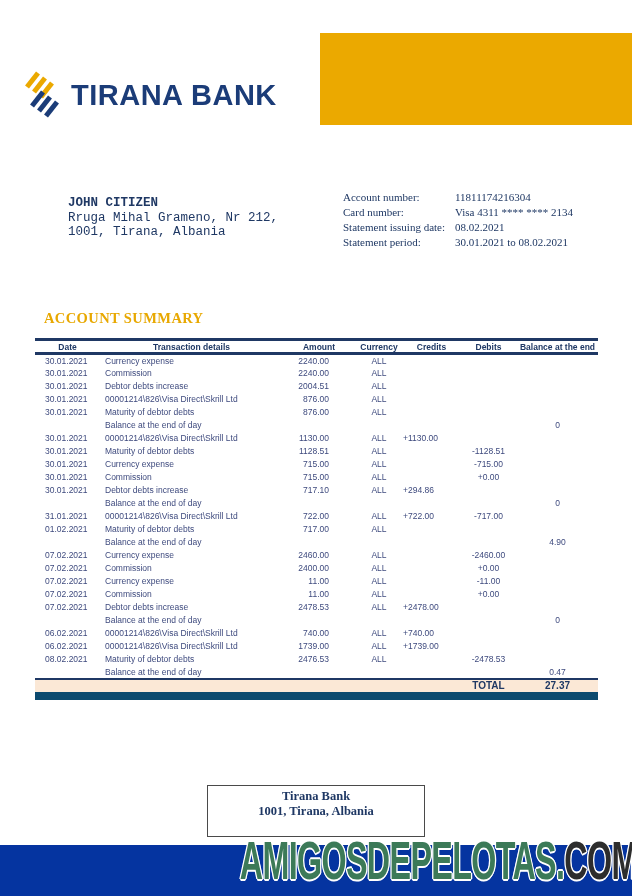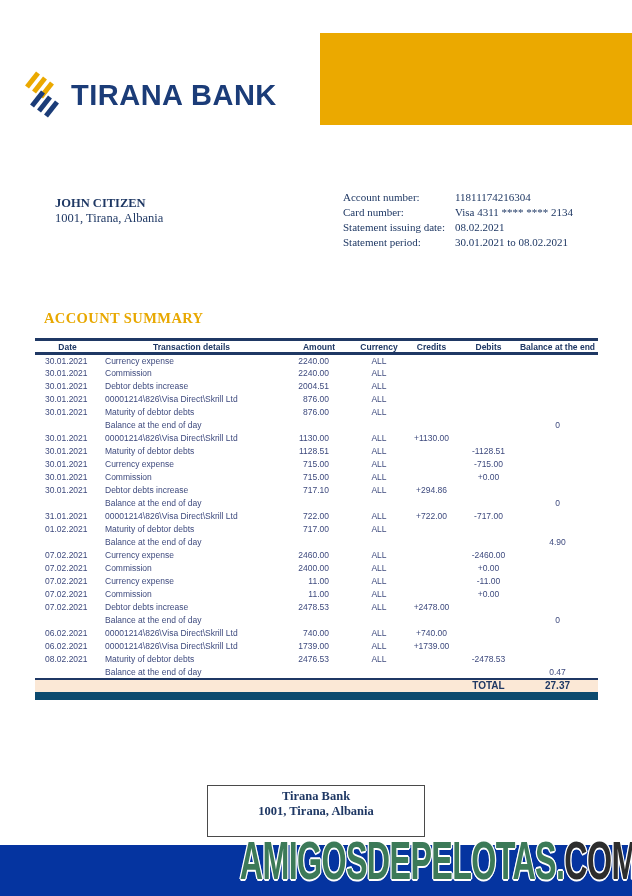--- a/index.html
+++ b/index.html
@@ -10,21 +10,21 @@
   }
   .yellow-banner { position:absolute; left:320px; top:33px; width:312px; height:92px; background:#eba900; }
 
   .logo-row { position:absolute; left:20px; top:70px; display:flex; align-items:center; }
   .logo-mark { width:42px; height:50px; margin-right:9px; }
   .brand-name {
     font-size:29px; font-weight:700; color:#1b3c78; letter-spacing:0.5px;
     font-family:"Liberation Sans", sans-serif; white-space:nowrap;
   }
 
-  .customer { position:absolute; left:55px; top:196px; font-family:Liberation Serif, serif;
+  .customer { position:absolute; left:68px; top:196px; font-family:Liberation Mono, monospace;
     font-size:12.5px; color:#1f3864; line-height:14.6px; }
   .customer .name { font-weight:700; }
 
   .acct-info { position:absolute; left:343px; top:190px; font-family:"Liberation Serif", serif;
     font-size:11px; color:#1f3864; line-height:15px; }
   .acct-row { display:flex; }
   .acct-label { width:112px; }
   .acct-value { white-space:nowrap; }
 
   .section-title { position:absolute; left:44px; top:310px; font-family:"Liberation Serif", serif;
@@ -36,21 +36,21 @@
   .stmt-table th { font-size:8.5px; font-weight:700; color:#1f3864; height:14px;
     text-align:center; padding:0; white-space:nowrap; }
   .stmt-table th.c0 { text-align:center; }
   .stmt-table th.c1 { text-align:center; }
   .stmt-table td { font-size:8.5px; color:#3e4a7e; height:13px; padding:0; white-space:nowrap;
     overflow:hidden; }
   .stmt-table td.c0 { text-align:left; padding-left:10px; }
   .stmt-table td.c1 { text-align:left; padding-left:5px; }
   .stmt-table td.c2 { text-align:right; padding-right:26px; }
   .stmt-table td.c3 { text-align:center; }
-  .stmt-table td.c4 { text-align:center;margin-top:20px; }
+  .stmt-table td.c4 { text-align:left;margin-top:20px; }
   .stmt-table td.c5 { text-align:center; }
   .stmt-table td.c6 { text-align:center; }
   .stmt-table tfoot tr { border-top:2.5px solid #1f3864; border-bottom:8px solid #0c4a6e;
     background:#fbe8d6; }
   .stmt-table tfoot td { font-size:10px; font-weight:700; color:#1f3864; height:17px; }
   .stmt-table tfoot td.total-label { text-align:center; }
   .stmt-table tfoot td.total-value { text-align:center; }
 
   .footer-box { position:absolute; left:207px; top:785px; width:218px; height:52px;
     border:1px solid #4a4a4a; text-align:center; font-family:"Liberation Serif", serif;
@@ -78,20 +78,21 @@
     <line x1="21" y1="27" x2="32" y2="13" stroke="#eba900" stroke-width="5"></line>
     <line x1="12" y1="36" x2="23" y2="22" stroke="#1b3c78" stroke-width="5"></line>
     <line x1="19" y1="41" x2="30" y2="27" stroke="#1b3c78" stroke-width="5"></line>
     <line x1="26" y1="46" x2="37" y2="32" stroke="#1b3c78" stroke-width="5"></line>
   </svg>
   <span class="brand-name">TIRANA BANK</span>
 </div>
 
 <div class="customer">
   <div class="name">JOHN CITIZEN</div>
+  <div>Rruga Mihal Grameno, Nr 212,</div>
   <div>1001, Tirana, Albania</div>
 </div>
 
 <div class="acct-info">
   <div class="acct-row">
     <div class="acct-label">Account number:</div>
     <div class="acct-value">11811174216304</div>
   </div>
   <div class="acct-row">
     <div class="acct-label">Card number:</div>

